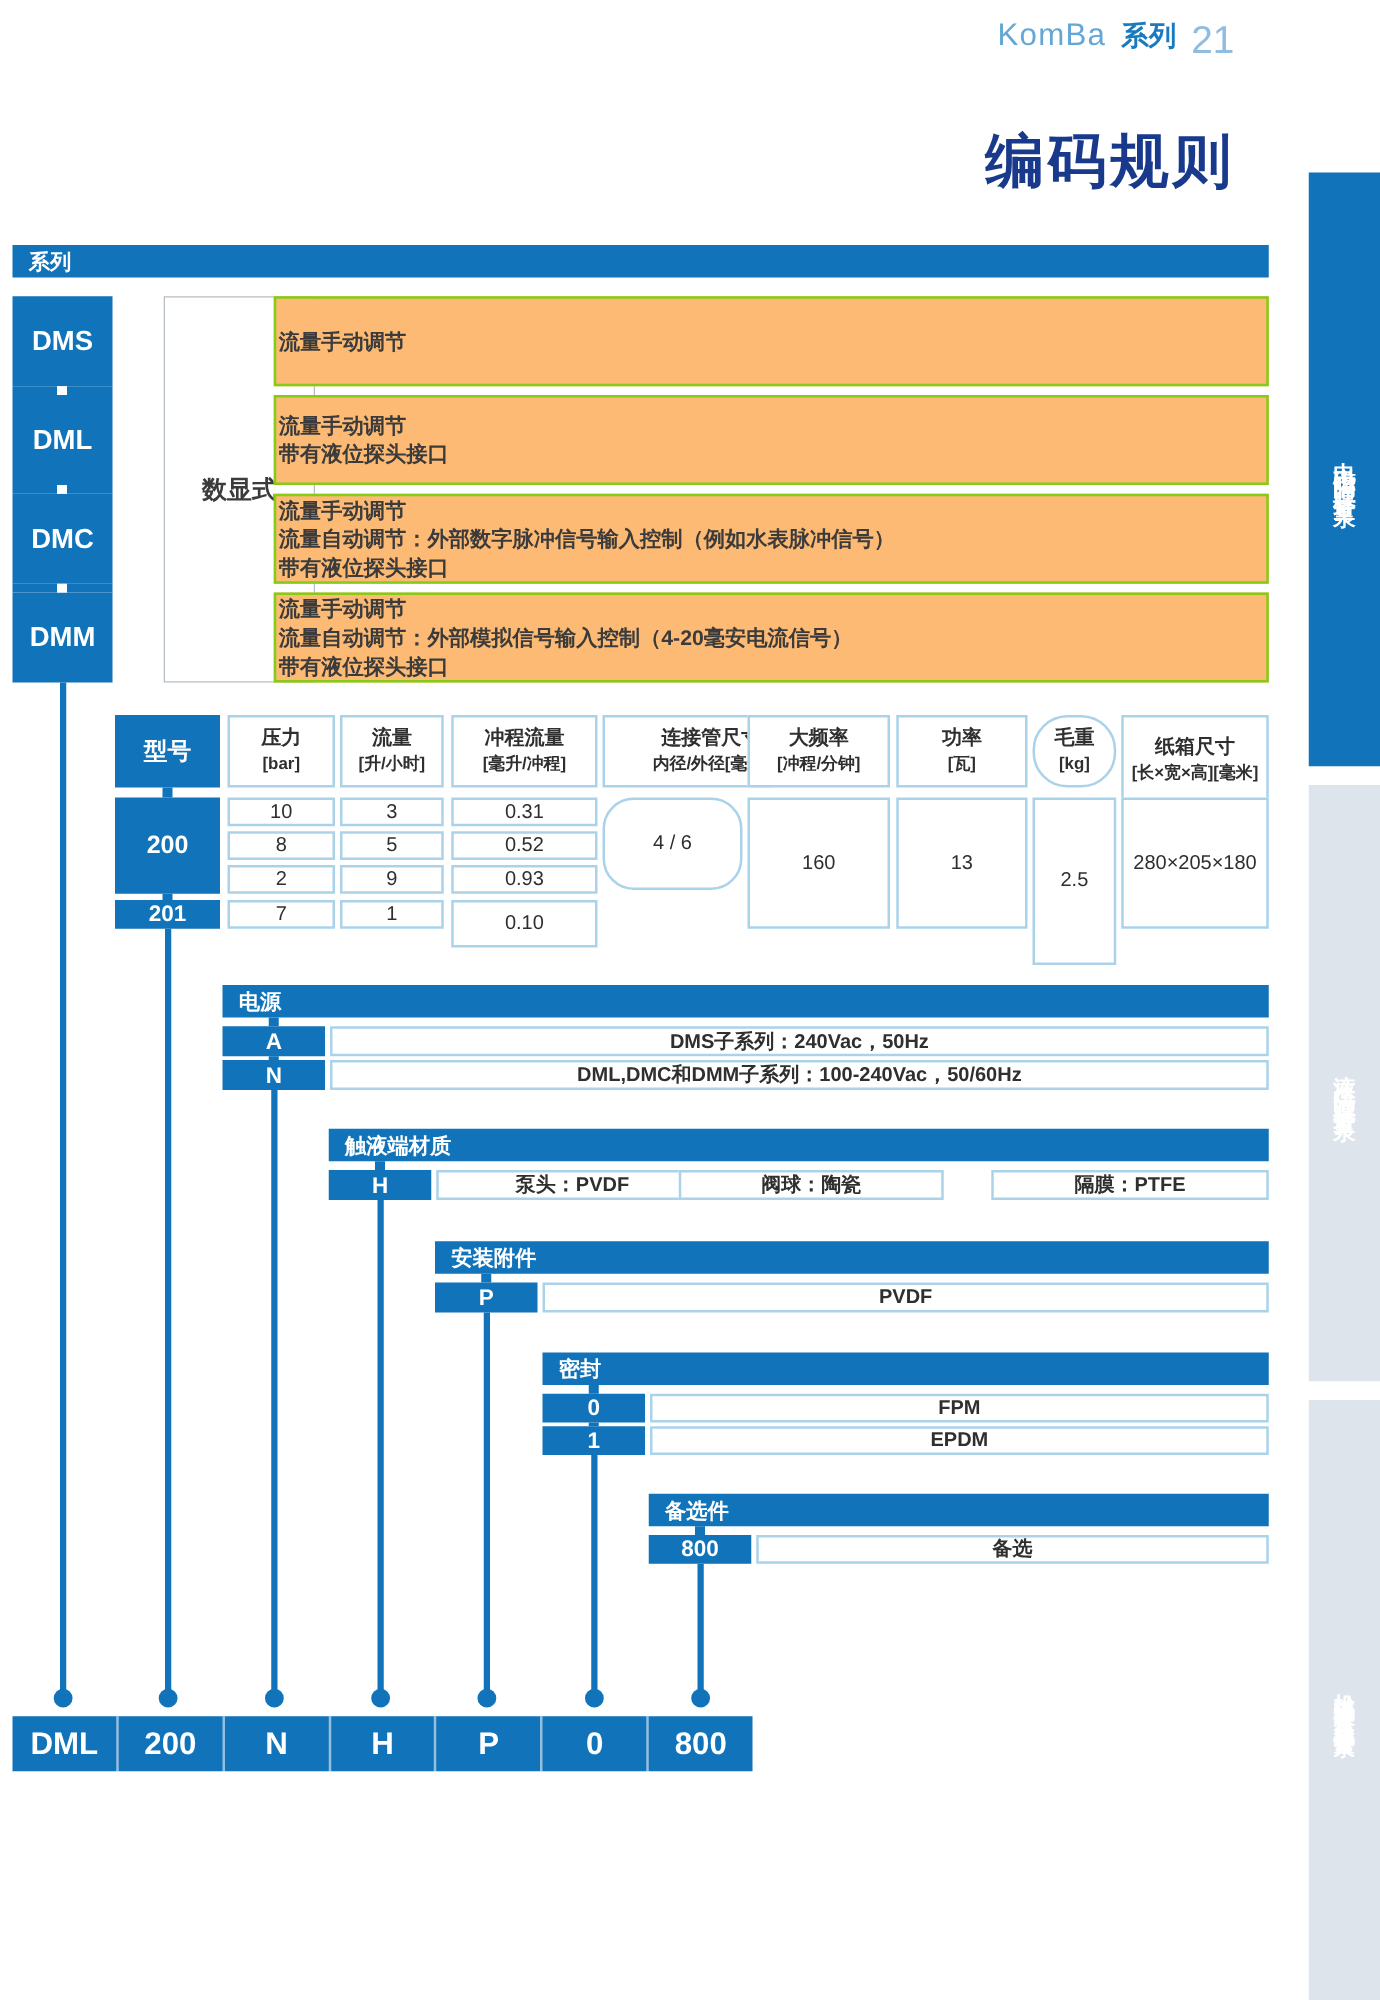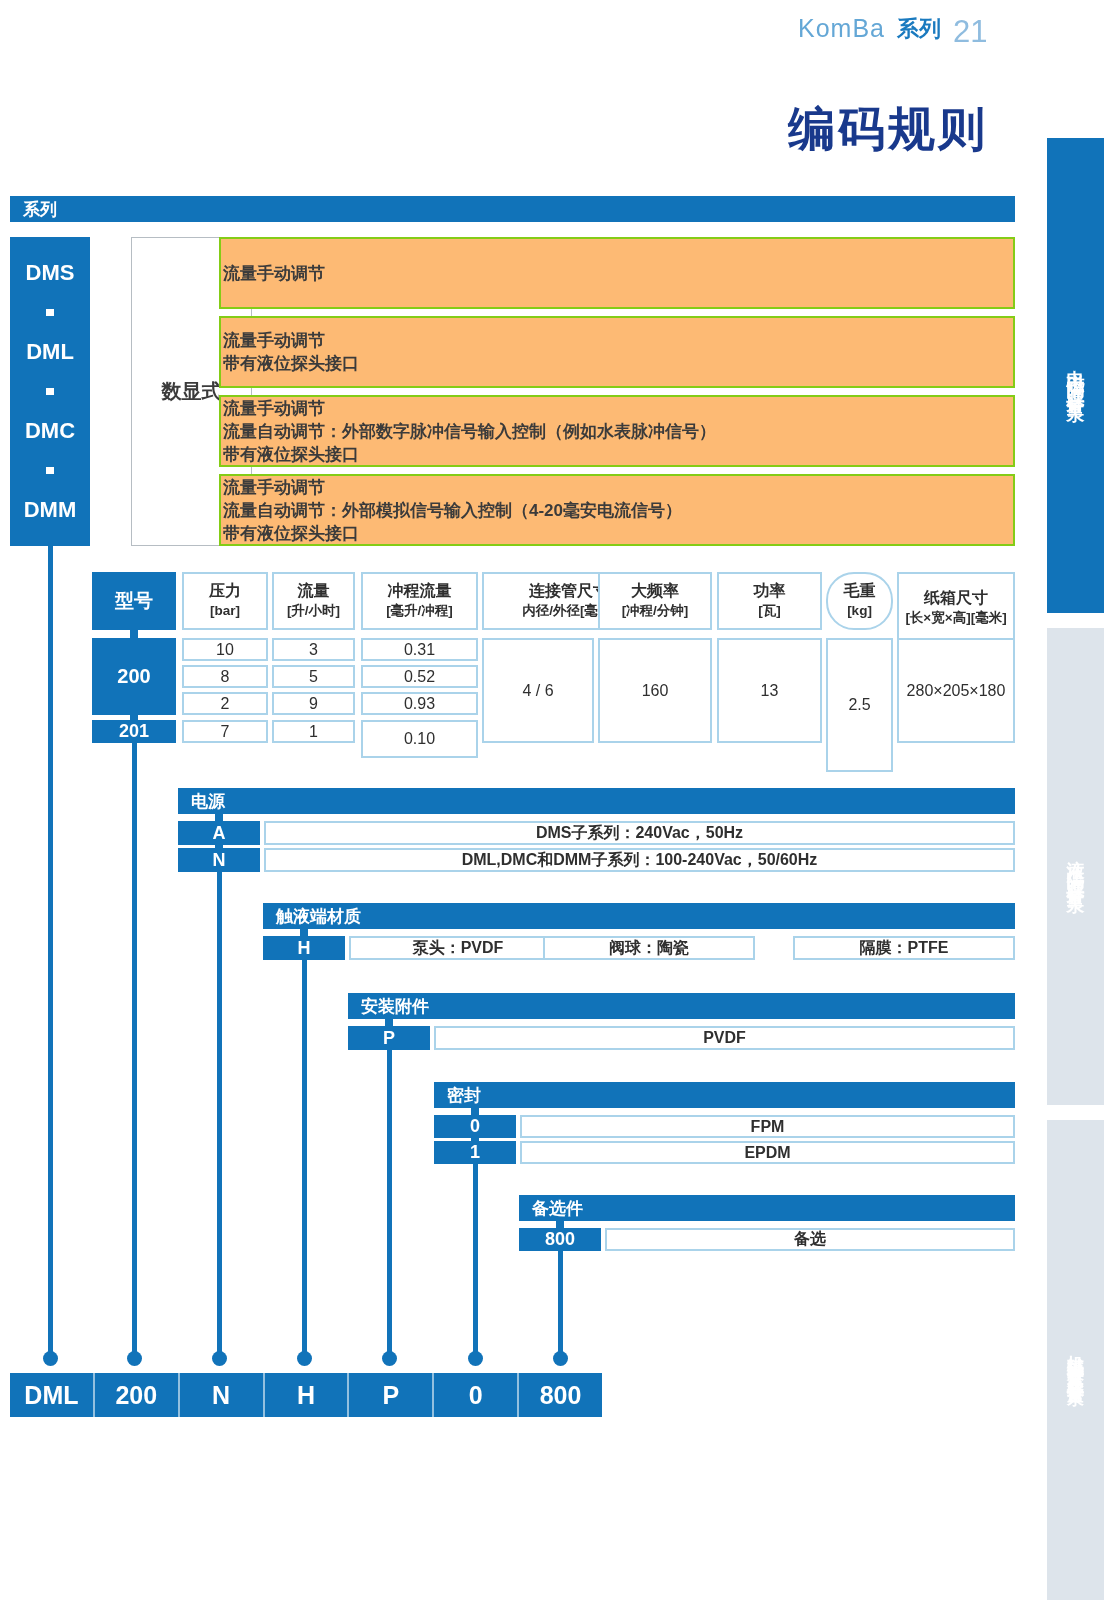--- a/index.html
+++ b/index.html
@@ -130,21 +130,21 @@
   <div class="cell" style="left:182px;top:665px;width:86px;height:23px;">8</div>
   <div class="cell" style="left:272px;top:665px;width:83px;height:23px;">5</div>
   <div class="cell" style="left:361px;top:665px;width:117px;height:23px;">0.52</div>
   <div class="cell" style="left:182px;top:692px;width:86px;height:23px;">2</div>
   <div class="cell" style="left:272px;top:692px;width:83px;height:23px;">9</div>
   <div class="cell" style="left:361px;top:692px;width:117px;height:23px;">0.93</div>
   <div class="cell" style="left:182px;top:720px;width:86px;height:23px;">7</div>
   <div class="cell" style="left:272px;top:720px;width:83px;height:23px;">1</div>
   <div class="cell" style="left:361px;top:720px;width:117px;height:38px;">0.10</div>
 
-  <div class="cell" style="left:482px;top:638px;width:112px;height:105px;">4 / 6</div>
+  <div class="cell" style="left:482px;top:638px;width:112px;height:74px;border-radius:25px;">4 / 6</div>
   <div class="cell" style="left:598px;top:638px;width:114px;height:105px;">160</div>
   <div class="cell" style="left:717px;top:638px;width:105px;height:105px;">13</div>
   <div class="cell" style="left:826px;top:638px;width:67px;height:134px;">2.5</div>
   <div class="cell" style="left:897px;top:638px;width:118px;height:105px;">280×205×180</div>
 
   <div class="bar" style="left:178px;top:788px;width:837px;height:26px;">
     <span>电源</span>
   </div>
   <div class="stub" style="left:215px;top:814px;width:8px;height:7px;"></div>
   <div class="bluebox" style="left:178px;top:821px;width:82px;height:24px;font-size:18px;">A</div>

